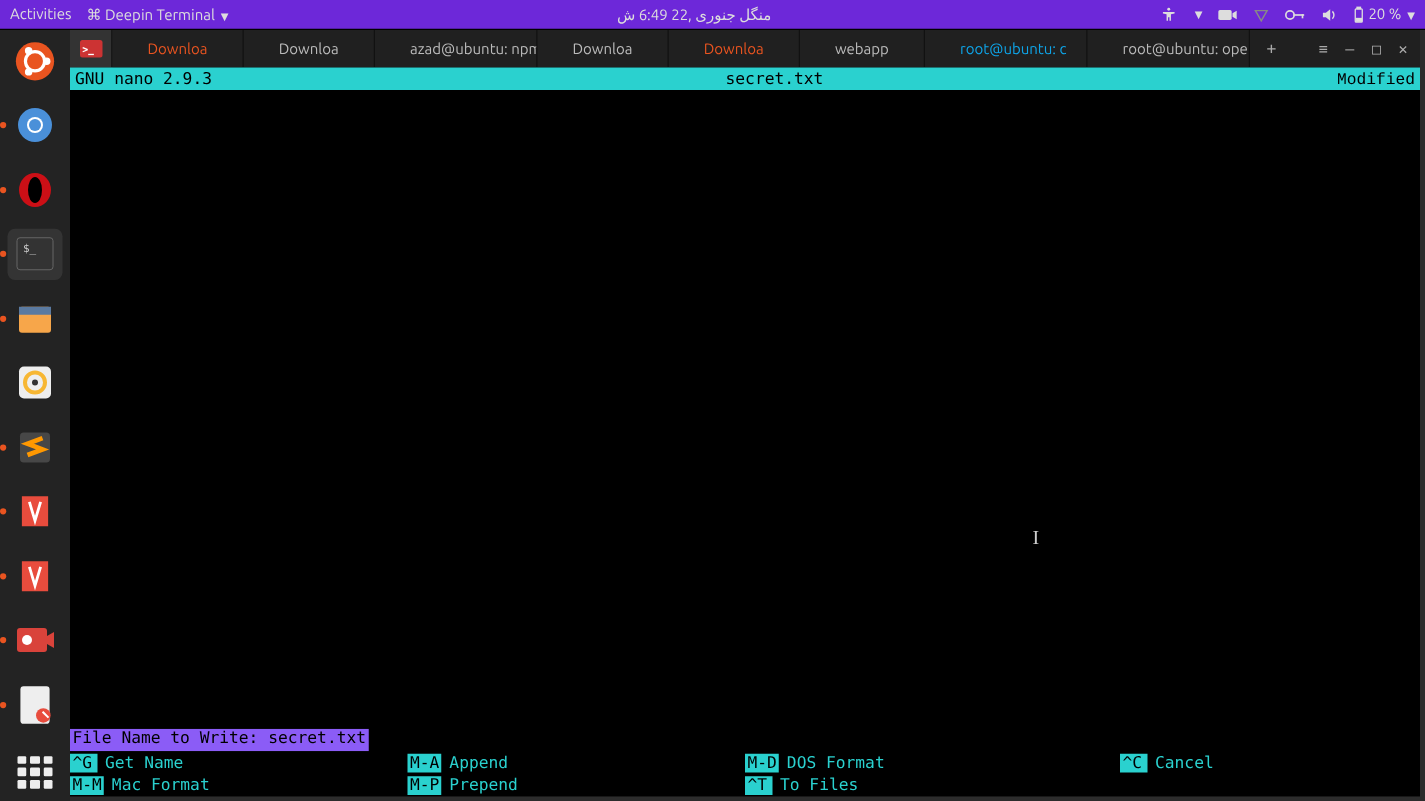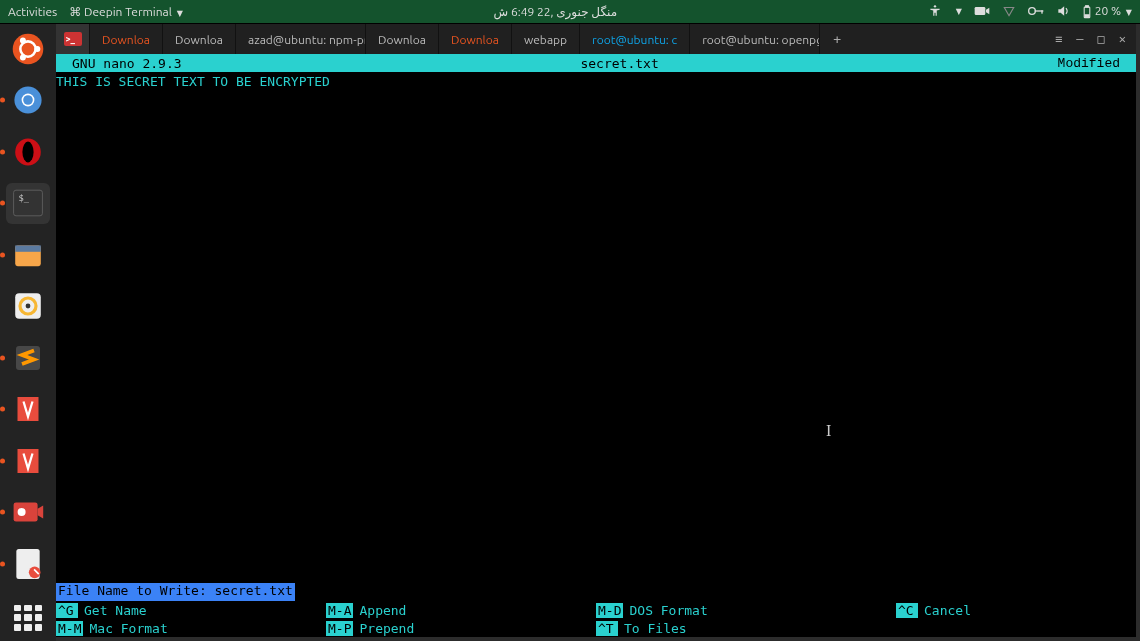--- a/index.html
+++ b/index.html
@@ -7,21 +7,21 @@
   width: 1140px; height: 641px;
   background: #2c2c2c;
   font-family: "Ubuntu", "DejaVu Sans", sans-serif;
   font-size: 13px;
   color: #ddd;
   overflow: hidden;
   position: relative;
 }
 .topbar {
   height: 24px;
-  background: #14532d;
+  background: #6d28d9;
   display: flex;
   align-items: center;
   padding: 0 8px;
   font-size: 12px;
   color: #ddd;
   border-bottom: 1px solid #000;
 }
 .topbar-left { display: flex; align-items: center; gap: 12px; }
 .topbar-center { flex: 1; text-align: center; }
 .topbar-right { display: flex; align-items: center; gap: 12px; }
@@ -65,21 +65,21 @@
   font-family: "DejaVu Sans Mono","Courier New",monospace;
   font-size: 13px;
 }
 .tabbar {
   height: 30px;
   background: #202020;
   display: flex;
   align-items: stretch;
 }
 .tab {
-  padding: 0 12px;
+  padding: 0 28px;
   display: flex; align-items: center;
   color: #bbb;
   font-size: 12px;
   border-right: 1px solid #111;
   max-width: 130px;
   overflow: hidden;
   white-space: nowrap;
   font-family: "Ubuntu", sans-serif;
 }
 .tab.active-tab { color: #e95420; }
@@ -96,21 +96,21 @@
 }
 .tab-add { width: 34px; display:flex;align-items:center;justify-content:center;color:#aaa;}
 .win-controls { margin-left:auto; display:flex; align-items:center; gap:14px; padding-right:10px; color:#aaa;}
 .win-controls span { font-size: 12px; }
 
 .nano-header {
   height: 18px;
   background: #2ad1cf;
   color: #000;
   display: flex;
-  padding: 0 16px;
+  padding: 0 4px;
   align-items: center;
 }
 .nano-header .hl { flex:0 0 auto;}
 .nano-header .hc { flex:1; text-align:center;}
 .nano-header .hr { flex:0 0 auto;font-family:Liberation Mono, monospace;}
 .nano-body {
   flex: 1;
   background: #000;
   color: #2ad1cf;
   padding: 2px 0 0 0;
@@ -123,21 +123,21 @@
   color: #ccc;
   font-size: 16px;
   font-family: serif;
 }
 .nano-prompt {
   height: 18px;
   color: #000;
   display: flex;
 }
 .nano-prompt .pl {
-  background:#3b82f6;
+  background:#8b5cf6;
   padding: 0 2px;
 }
 .nano-shortcuts {
   display: grid;
   grid-template-rows: 18px 18px;
   grid-template-columns: 270px 270px 300px 1fr;
   background: #000;
 }
 .sc {
   display: flex; align-items: center;
@@ -321,21 +321,21 @@
       <span>✕</span>
     </div>
   </div>
 
   <div class="nano-header">
     <span class="hl">GNU nano 2.9.3</span>
     <span class="hc">secret.txt</span>
     <span class="hr">Modified</span>
   </div>
 
-  <div class="nano-body"><span>THIS IS SECRET TEXT TO BE ENCRYPTED</span>
+  <div class="nano-body">
     <span class="cursor-i">I</span>
   </div>
 
   <div class="nano-prompt">
     <span class="pl"><span>File Name to Write: </span><span>secret.txt</span></span>
   </div>
 
   <div class="nano-shortcuts">
     <div class="sc">
         <span class="k">^G</span>

